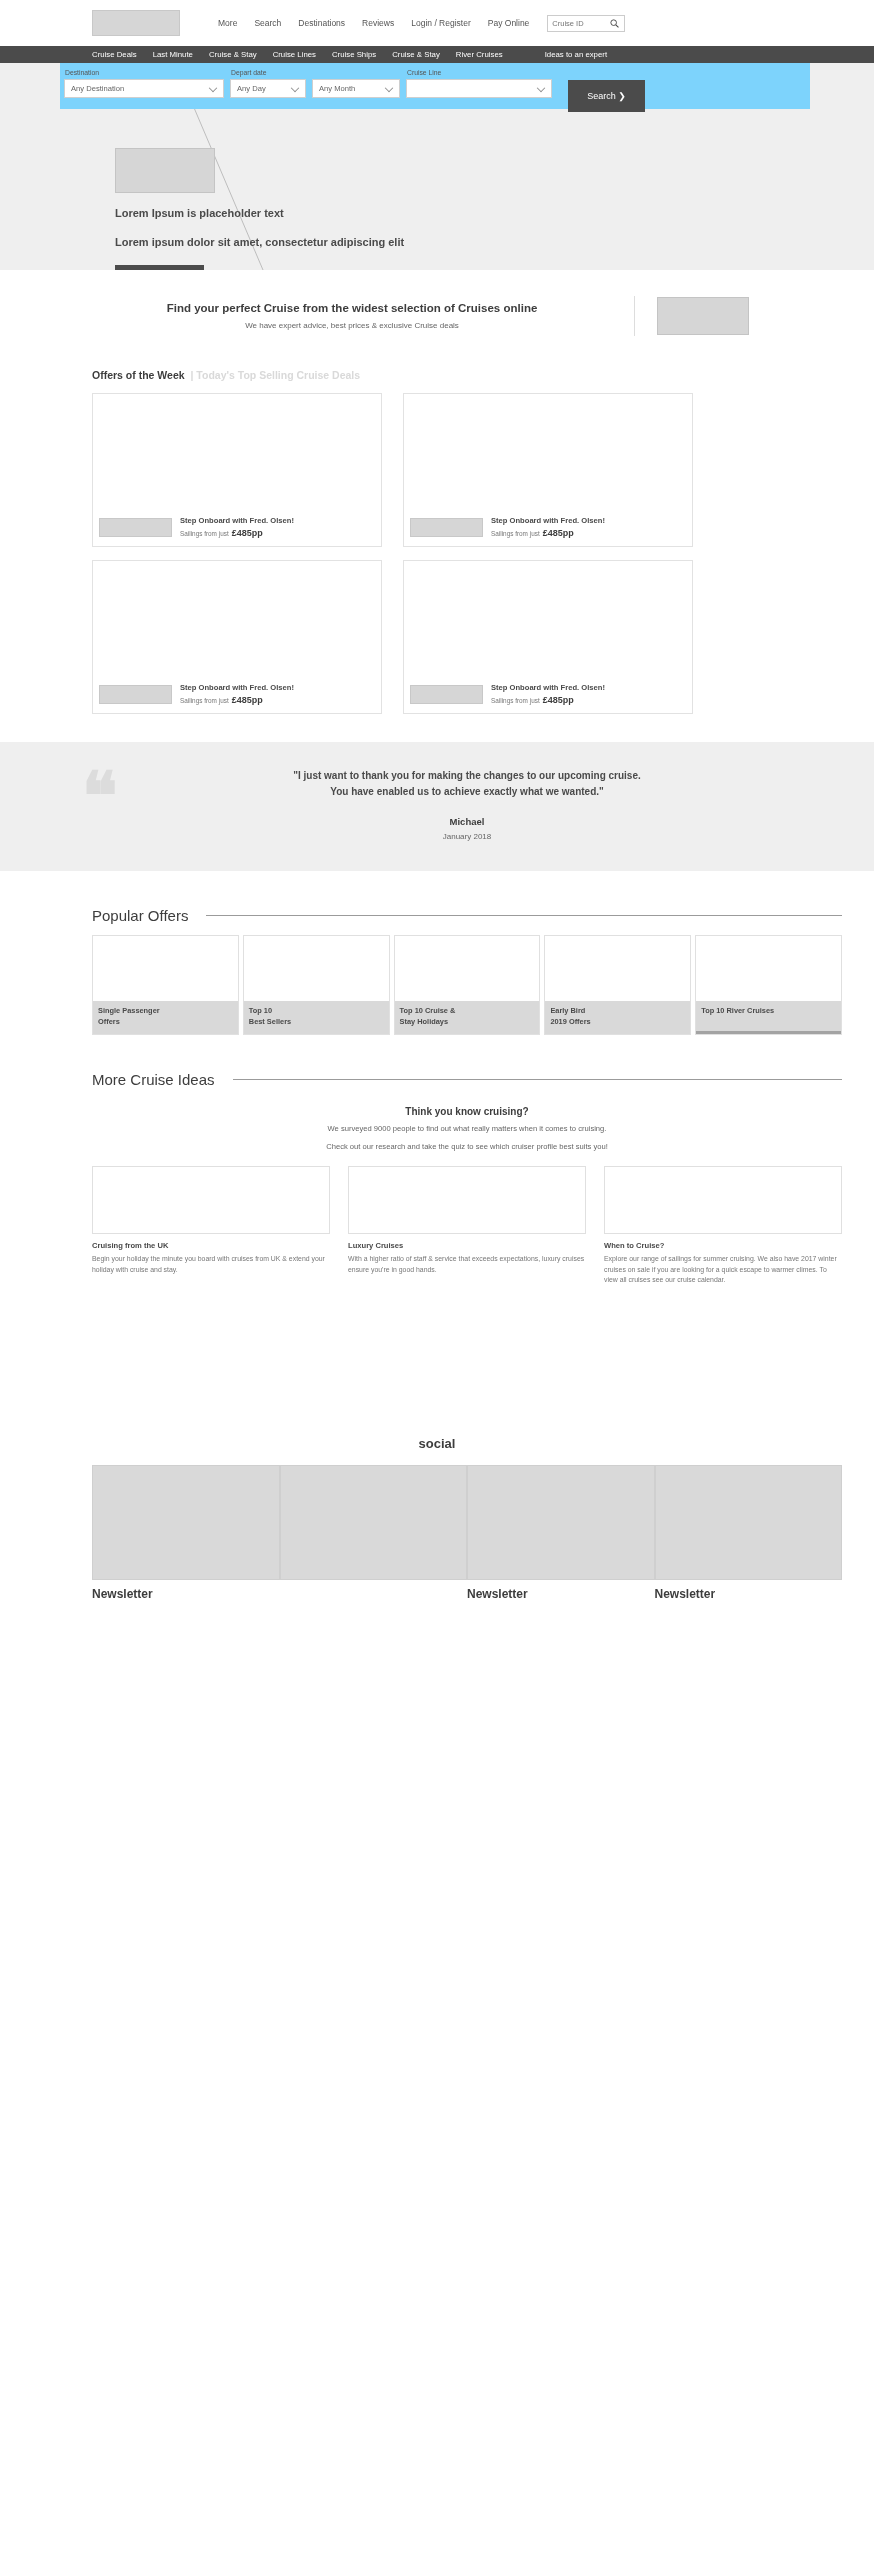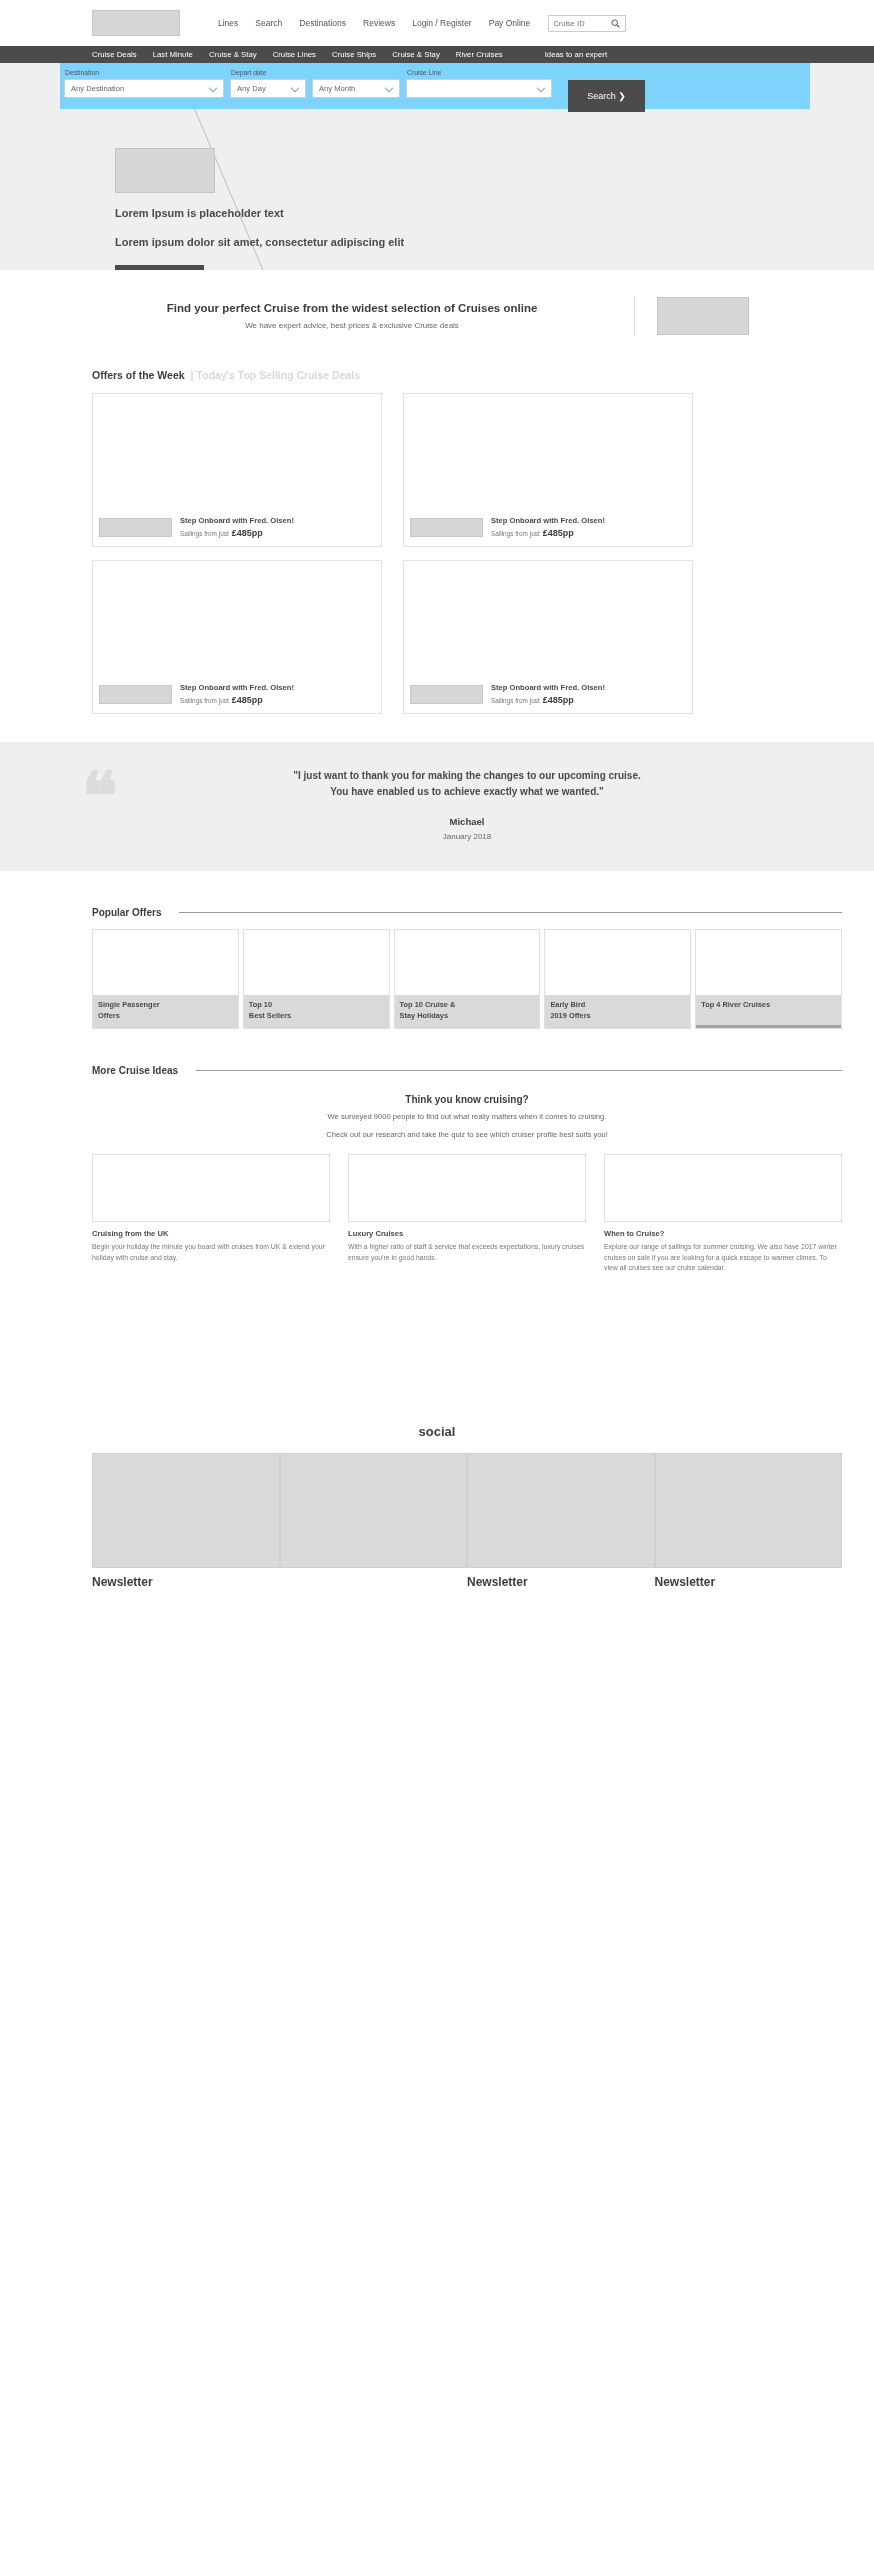--- a/index.html
+++ b/index.html
@@ -170,21 +170,21 @@
   .testi-q {
     text-align: center; font-size: 10px; font-weight: bold; color: #4a4a4a;
     line-height: 1.55; padding: 0 90px;
   }
   .testi-name { text-align: center; font-size: 9.5px; font-weight: bold; color: #3d3d3d; margin-top: 17px; }
   .testi-date { text-align: center; font-size: 8px; color: #666; margin-top: 5px; }
 
   
   .sec { width: 810px; margin: 0 auto; padding-left: 60px; }
   .sec-head { display: flex; align-items: center; gap: 18px; }
-  .sec-head h2 { font-size: 10px; font-weight: bold; color: #3d3d3d; white-space: nowrap; }
+  .sec-head h2 { font-size: 15px; font-weight: normal; color: #3d3d3d; white-space: nowrap; }
   .sec-rule { flex: 1; height: 1px; background: #9b9b9b; }
   .pop-grid { margin-top: 11px; display: grid; grid-template-columns: repeat(5, 1fr); gap: 4px; }
   .pcard { border: 1px solid #e0e0e0; background: #a3a3a3; display: flex; flex-direction: column; }
   .pcard-img { height: 65px; background: #fff; }
   .pcard-cap {
     background: #d9d9d9; padding: 5px 5px 7px 5px;
     font-size: 7.4px; font-weight: bold; color: #4a4a4a; line-height: 1.45; min-height: 30px;
   }
 
   
@@ -213,21 +213,21 @@
   .news-row div { font-size: 12px; font-weight: bold; color: #3d3d3d; }
   .news-blank { visibility: hidden; }
 </style>
 </head>
 <body>
 
 <div class="topbar">
   <div class="topbar-inner">
     <div class="logo-box"></div>
     <nav class="nav-links">
-      <a href="#">Lines</a>
+      <a href="#">More</a>
       <a href="#">Search</a>
       <a href="#">Destinations</a>
       <a href="#">Reviews</a>
       <a href="#">Login / Register</a>
       <a href="#">Pay Online</a>
     </nav>
     <div class="search-box">
       <input type="text" placeholder="Cruise ID" style="">
       <span class="search-ico">
         <svg width="9" height="9" viewBox="0 0 16 16">
@@ -416,21 +416,21 @@
     <div class="pcard">
       <div class="pcard-img"></div>
       <div class="pcard-cap">
         <div>Early Bird</div>
         <div>2019 Offers</div>
       </div>
     </div>
     <div class="pcard">
       <div class="pcard-img"></div>
       <div class="pcard-cap">
-        <div>Top 4 River Cruises</div>
+        <div>Top 10 River Cruises</div>
         <div></div>
       </div>
     </div>
   </div>
 </div>
 
 <div class="sec" style="margin-top:36px;">
   <div class="sec-head">
     <h2>More Cruise Ideas</h2>
     <div class="sec-rule"></div>

